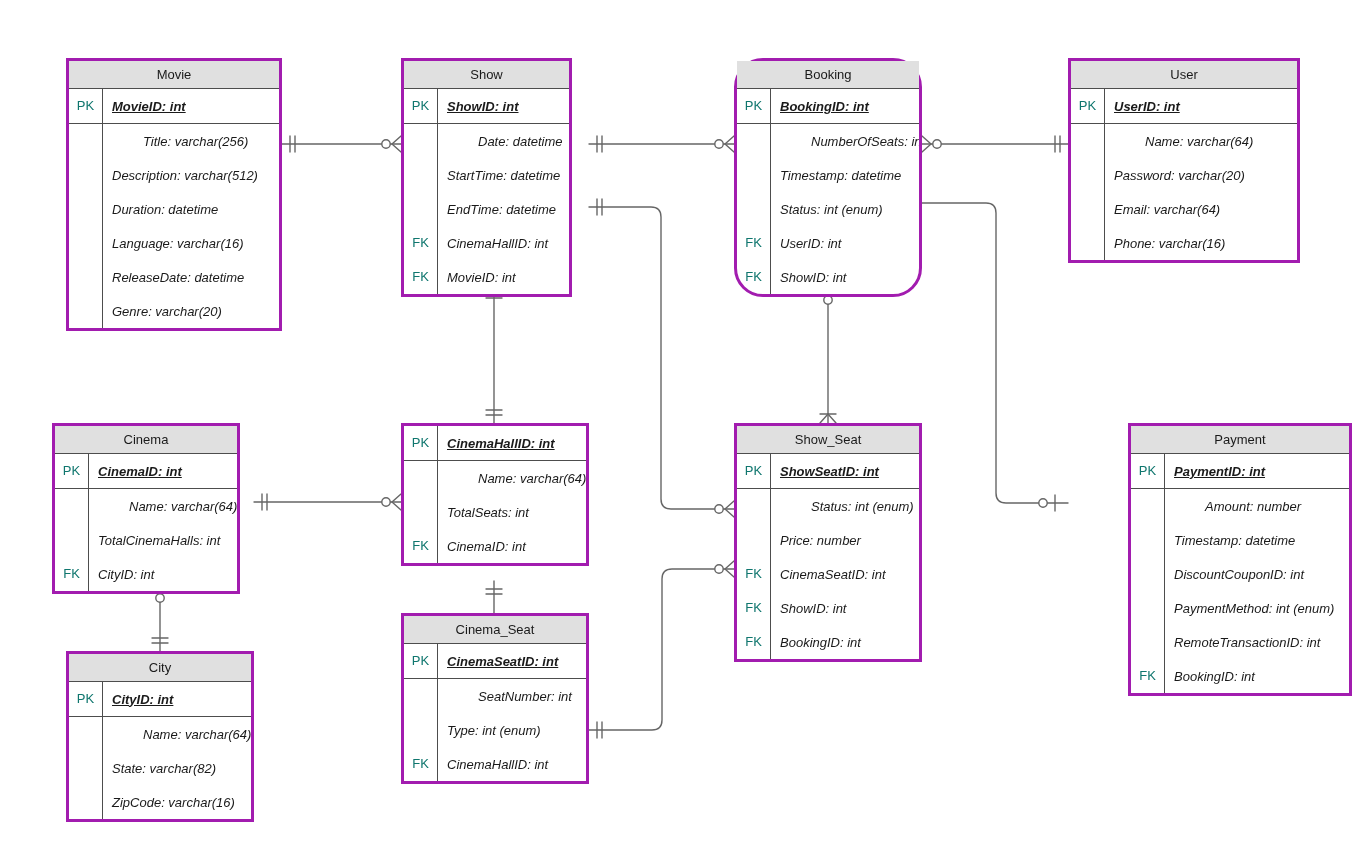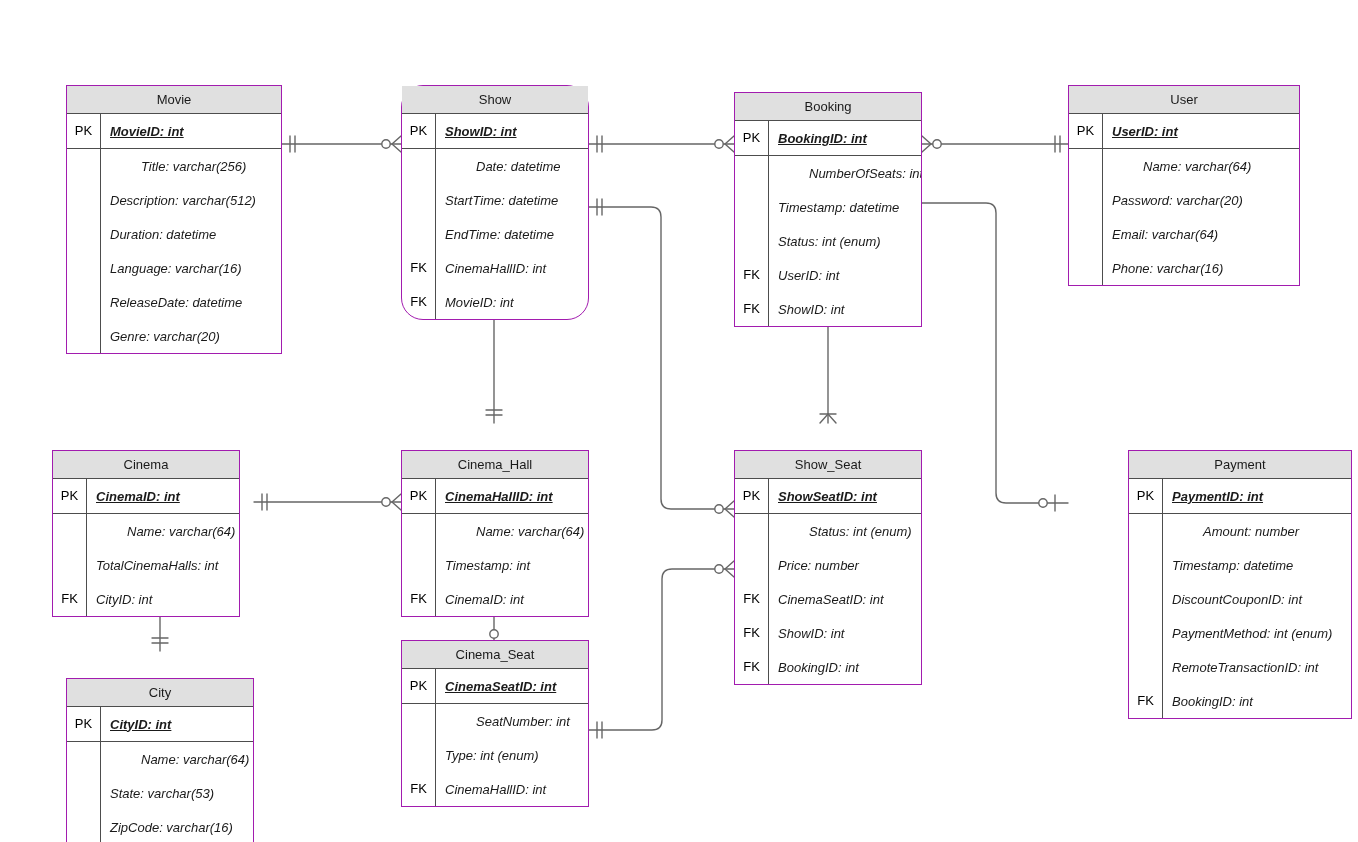--- a/index.html
+++ b/index.html
@@ -10,25 +10,24 @@
     font-family:"Liberation Sans","DejaVu Sans",sans-serif;
     overflow:hidden;
     position:relative;
   }
   #canvas{position:absolute;left:0;top:0;width:1358px;height:842px;}
   #links{position:absolute;left:0;top:0;width:1358px;height:842px;pointer-events:none;}
 
   .entity{
     position:absolute;
     box-sizing:border-box;
-    border:1px solid #a21caf;
+    border:3px solid #a21caf;
     background:#ffffff;
     font-size:13px;
     color:#1a1a1a;
-    margin-top:27px;
   }
   .entity .hdr{
     box-sizing:border-box;
     height:28px;
     line-height:28px;
     text-align:center;
     background:#e0e0e0;
     border-bottom:1px solid #4d4d4d;
     font-size:13px;
     color:#1a1a1a;
@@ -40,21 +39,21 @@
     display:flex;
     height:34px;
     align-items:center;
     box-sizing:border-box;
   }
   .row .keycell{
     width:34px;
     min-width:34px;
     text-align:center;
     font-size:13px;
-    color:#000000;
+    color:#0f766e;
     align-self:stretch;
     line-height:34px;
     box-sizing:border-box;
     border-right:1px solid #4d4d4d;
   }
   .row .attrcell{
     flex:1;
     padding-left:9px;
     font-size:13px;
     white-space:nowrap;
@@ -195,21 +194,21 @@
         <div class="row">
           <div class="keycell"></div>
           <div class="attrcell">ReleaseDate: datetime</div>
         </div>
         <div class="row">
           <div class="keycell"></div>
           <div class="attrcell">Genre: varchar(20)</div>
         </div>
       </div>
     </div>
-    <div class="entity" style="left: 401px; top: 58px; width: 188px; border-radius: 22px;">
+    <div class="entity" style="left: 401px; top: 58px; width: 171px;">
       <div class="hdr">Show</div>
       <div class="pkblock">
         <div class="row">
           <div class="keycell">PK</div>
           <div class="attrcell">ShowID: int</div>
         </div>
       </div>
       <div class="body">
         <div class="row">
           <div class="keycell"></div>
@@ -226,21 +225,21 @@
         <div class="row">
           <div class="keycell">FK</div>
           <div class="attrcell">CinemaHallID: int</div>
         </div>
         <div class="row">
           <div class="keycell">FK</div>
           <div class="attrcell">MovieID: int</div>
         </div>
       </div>
     </div>
-    <div class="entity" style="left: 734px; top: 65px; width: 188px;">
+    <div class="entity" style="left: 734px; top: 58px; width: 188px; border-radius: 29px;">
       <div class="hdr">Booking</div>
       <div class="pkblock">
         <div class="row">
           <div class="keycell">PK</div>
           <div class="attrcell">BookingID: int</div>
         </div>
       </div>
       <div class="body">
         <div class="row">
           <div class="keycell"></div>
@@ -308,35 +307,34 @@
           <div class="keycell"></div>
           <div class="attrcell">TotalCinemaHalls: int</div>
         </div>
         <div class="row">
           <div class="keycell">FK</div>
           <div class="attrcell">CityID: int</div>
         </div>
       </div>
     </div>
     <div class="entity" style="left: 401px; top: 423px; width: 188px;">
-      <div class="hdr">Cinema_Hall</div>
       <div class="pkblock">
         <div class="row">
           <div class="keycell">PK</div>
           <div class="attrcell">CinemaHallID: int</div>
         </div>
       </div>
       <div class="body">
         <div class="row">
           <div class="keycell"></div>
           <div class="attrcell">Name: varchar(64)</div>
         </div>
         <div class="row">
           <div class="keycell"></div>
-          <div class="attrcell">Timestamp: int</div>
+          <div class="attrcell">TotalSeats: int</div>
         </div>
         <div class="row">
           <div class="keycell">FK</div>
           <div class="attrcell">CinemaID: int</div>
         </div>
       </div>
     </div>
     <div class="entity" style="left: 734px; top: 423px; width: 188px;">
       <div class="hdr">Show_Seat</div>
       <div class="pkblock">
@@ -411,21 +409,21 @@
           <div class="attrcell">CityID: int</div>
         </div>
       </div>
       <div class="body">
         <div class="row">
           <div class="keycell"></div>
           <div class="attrcell">Name: varchar(64)</div>
         </div>
         <div class="row">
           <div class="keycell"></div>
-          <div class="attrcell">State: varchar(53)</div>
+          <div class="attrcell">State: varchar(82)</div>
         </div>
         <div class="row">
           <div class="keycell"></div>
           <div class="attrcell">ZipCode: varchar(16)</div>
         </div>
       </div>
     </div>
     <div class="entity" style="left: 401px; top: 613px; width: 188px;">
       <div class="hdr">Cinema_Seat</div>
       <div class="pkblock">

